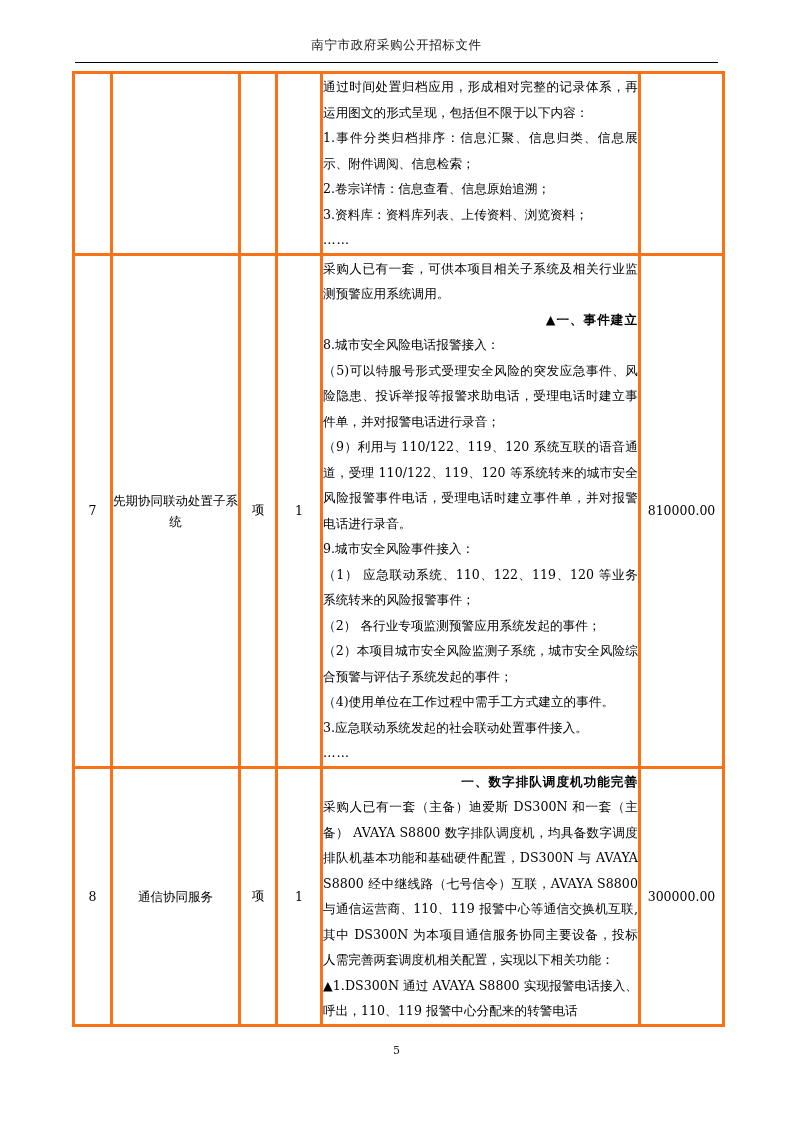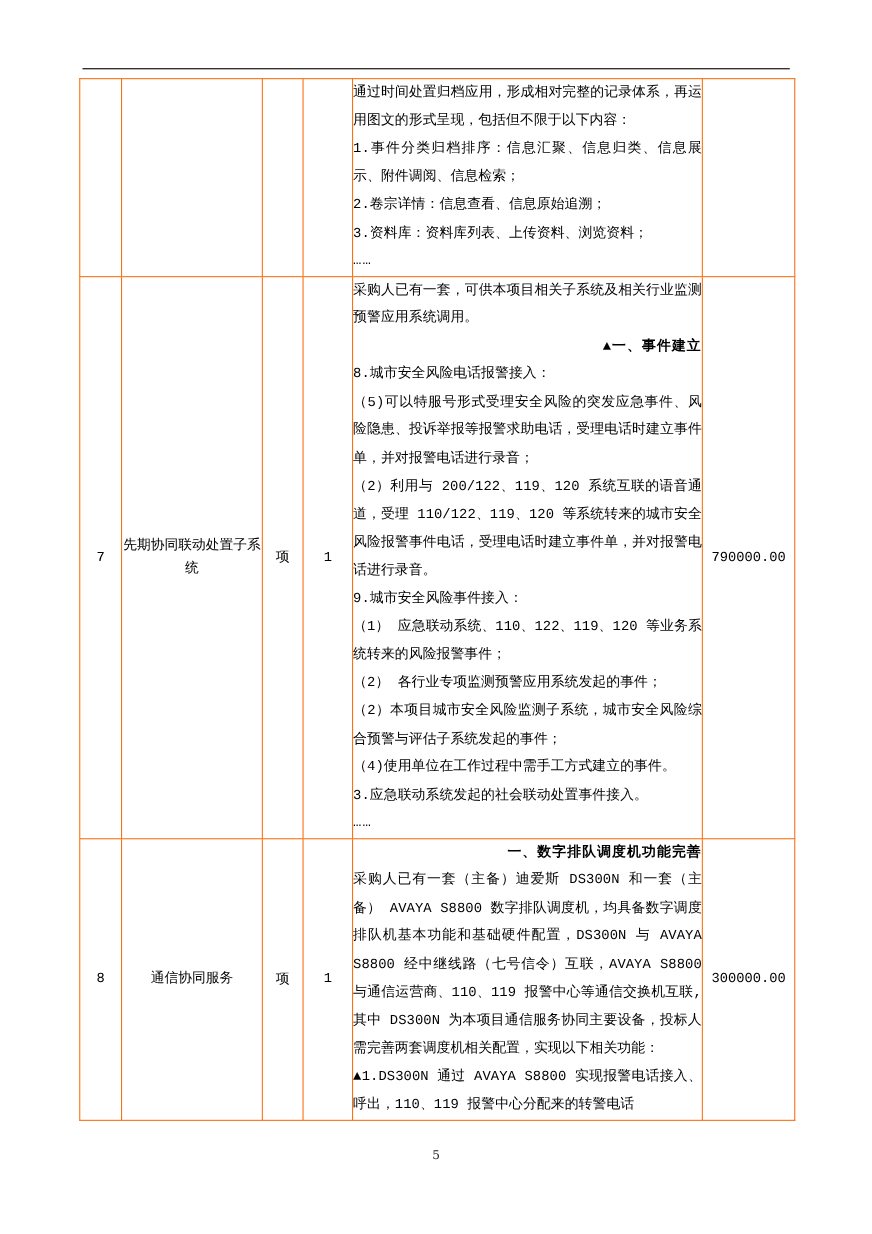--- a/index.html
+++ b/index.html
@@ -44,24 +44,23 @@
   
   table.spec {
     position: absolute;
     left: 72px;
     top: 71px;
     width: 650px;
     border-collapse: collapse;
     table-layout: fixed;
   }
   table.spec td {
-    border: 1px solid #f97316;
+    border: 3px solid #f97316;
     vertical-align: middle;
     padding: 0;
-    font-family: Liberation Mono, monospace;
   }
   col.c-no     { width: 38px; }
   col.c-name   { width: 128px; }
   col.c-unit   { width: 37px; }
   col.c-qty    { width: 45px; }
   col.c-desc   { width: 318px; }
   col.c-price  { width: 84px; }
 
   td.no, td.unit, td.qty {
     text-align: center;
@@ -108,20 +107,21 @@
     text-align: center;
     font-size: 11px;
     color: #222;
   }
 </style>
 </head>
 <body>
 
 <div class="page">
 
+  <div class="page-header">南宁市政府采购公开招标文件</div>
   <div class="header-rule"></div>
 
   <table class="spec">
     <colgroup>
       <col class="c-no">
         <col class="c-name">
         <col class="c-unit">
       <col class="c-qty">
         <col class="c-desc">
         <col class="c-price">
@@ -149,31 +149,31 @@
         <td class="no">7</td>
         <td class="name">先期协同联动处置子系统</td>
         <td class="unit">项</td>
         <td class="qty">1</td>
         <td class="desc">
           <div class="desc">
             <p>采购人已有一套，可供本项目相关子系统及相关行业监测预警应用系统调用。</p>
             <p class="center-bold">▲一、事件建立</p>
             <p>8.城市安全风险电话报警接入：</p>
             <p>（5)可以特服号形式受理安全风险的突发应急事件、风险隐患、投诉举报等报警求助电话，受理电话时建立事件单，并对报警电话进行录音；</p>
-            <p>（2）利用与 200/122、119、120 系统互联的语音通道，受理 110/122、119、120 等系统转来的城市安全风险报警事件电话，受理电话时建立事件单，并对报警电话进行录音。</p>
+            <p>（9）利用与 110/122、119、120 系统互联的语音通道，受理 110/122、119、120 等系统转来的城市安全风险报警事件电话，受理电话时建立事件单，并对报警电话进行录音。</p>
             <p>9.城市安全风险事件接入：</p>
             <p>（1） 应急联动系统、110、122、119、120 等业务系统转来的风险报警事件；</p>
             <p>（2） 各行业专项监测预警应用系统发起的事件；</p>
             <p>（2）本项目城市安全风险监测子系统，城市安全风险综合预警与评估子系统发起的事件；</p>
             <p>（4)使用单位在工作过程中需手工方式建立的事件。</p>
             <p>3.应急联动系统发起的社会联动处置事件接入。</p>
             <p class="dots">……</p>
           </div>
         </td>
-        <td class="price">790000.00</td>
+        <td class="price">810000.00</td>
       </tr>
 
       <tr>
         <td class="no">8</td>
         <td class="name">通信协同服务</td>
         <td class="unit">项</td>
         <td class="qty">1</td>
         <td class="desc">
           <div class="desc">
             <p class="center-bold">一、数字排队调度机功能完善</p>

